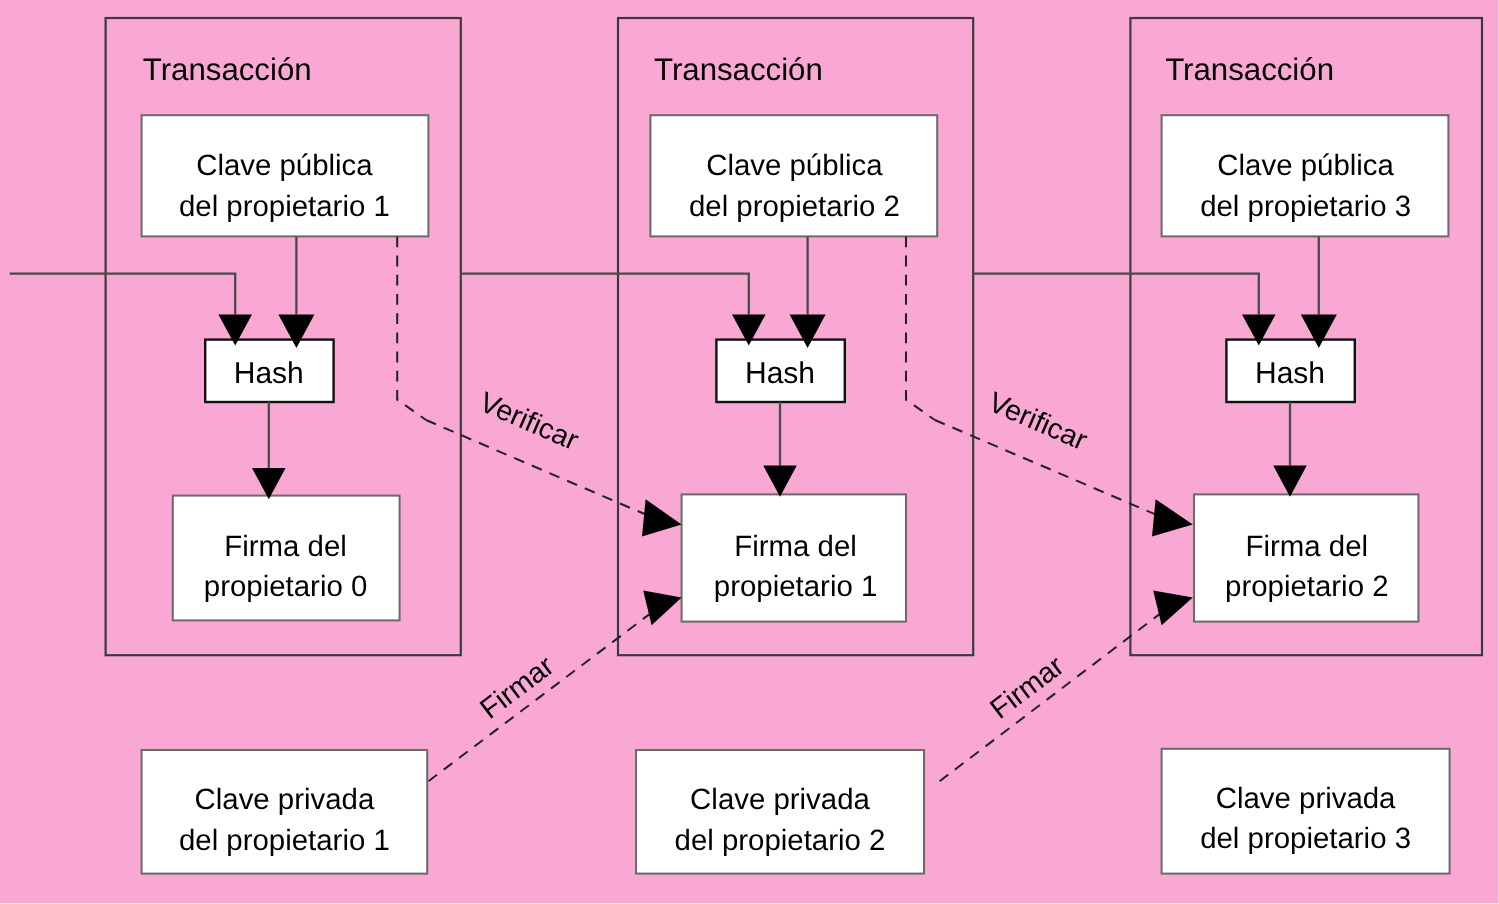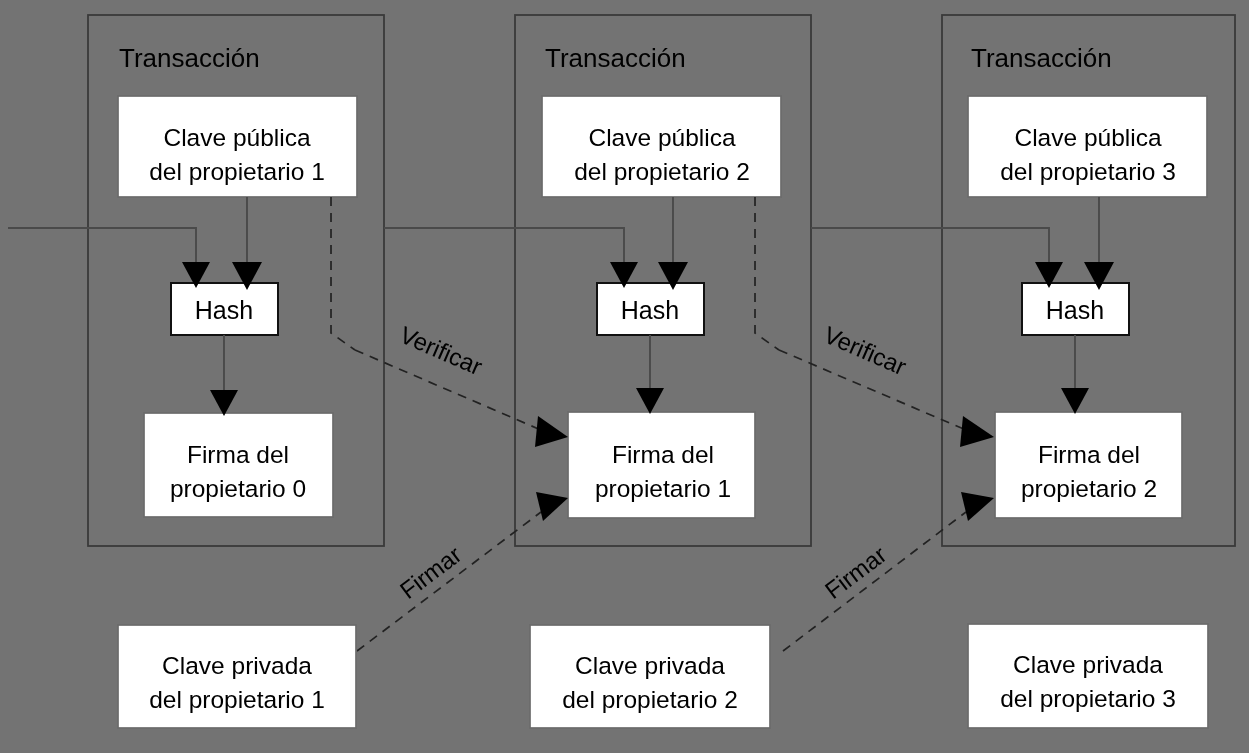--- a/index.html
+++ b/index.html
@@ -4,21 +4,21 @@
 <style>
   html, body {
     margin: 0;
     padding: 0;
     background: #ffffff;
   }
   #canvas {
     position: relative;
     width: 1249px;
     height: 753px;
-    background: #737373;
+    background: #f9a8d4;
     font-family: "Liberation Sans", sans-serif;
   }
   svg.diagram {
     position: absolute;
     top: 0;
     left: 0;
     width: 1249px;
     height: 753px;
   }
   .outer-box {

